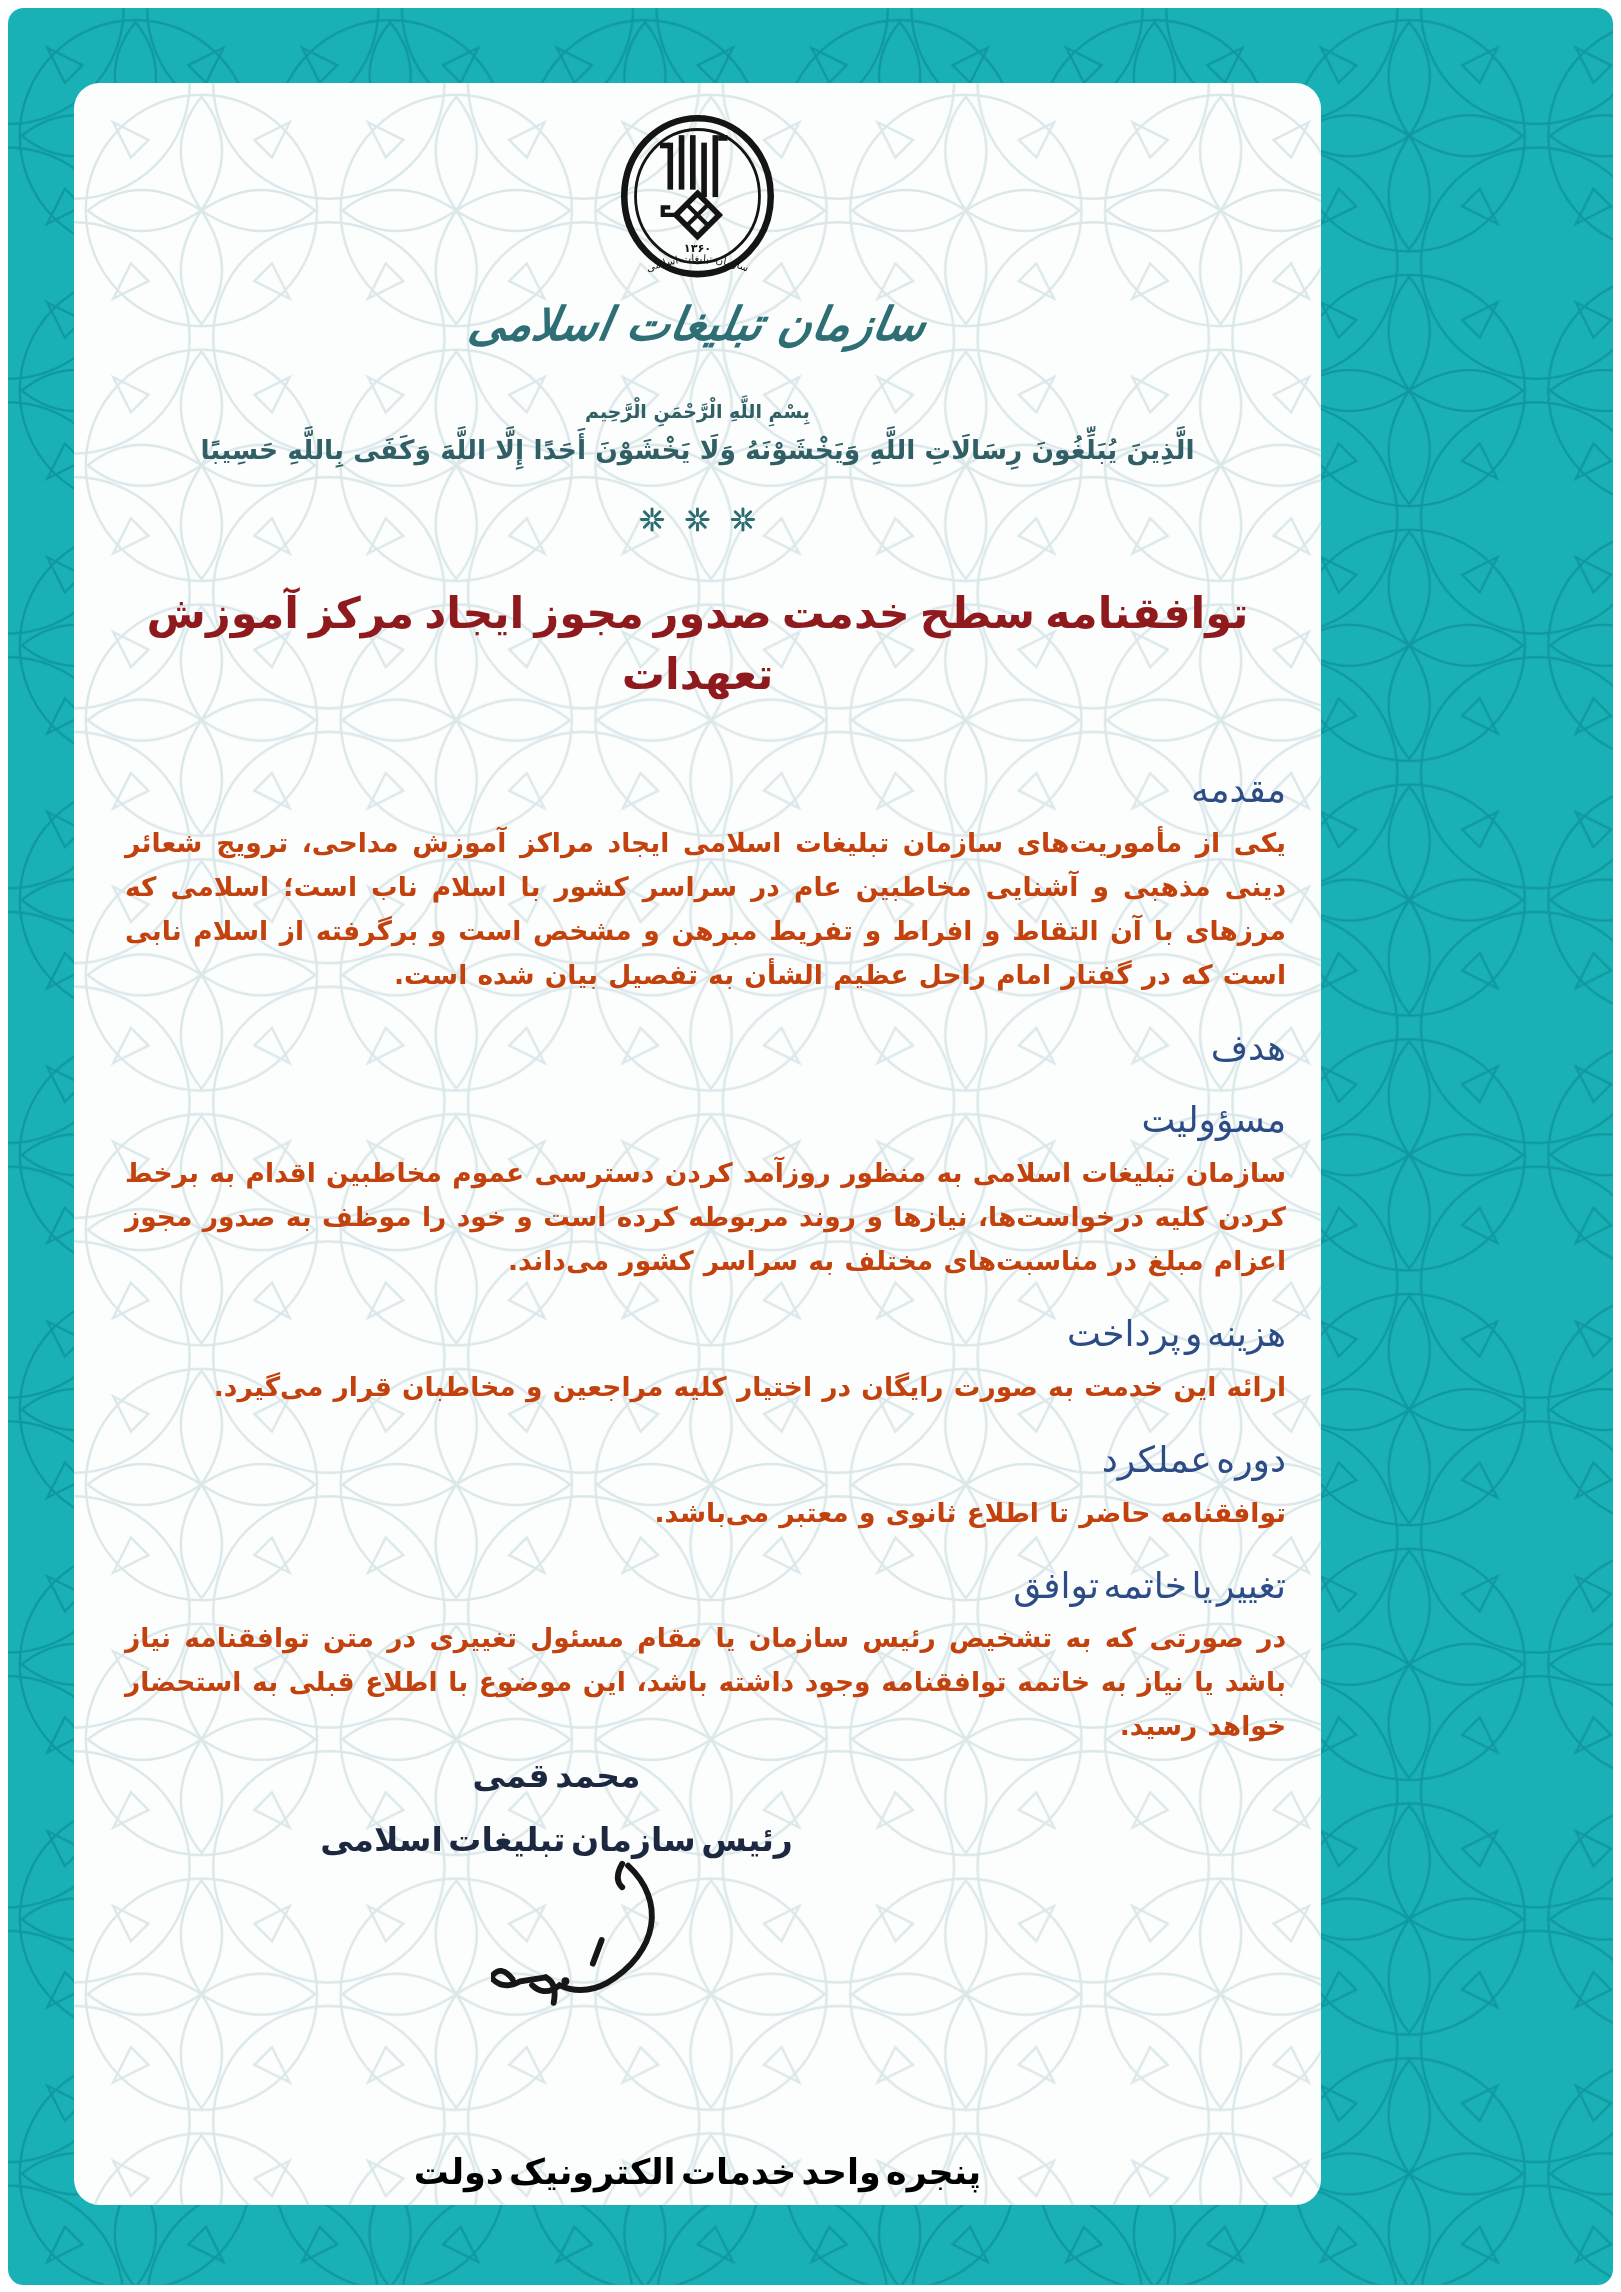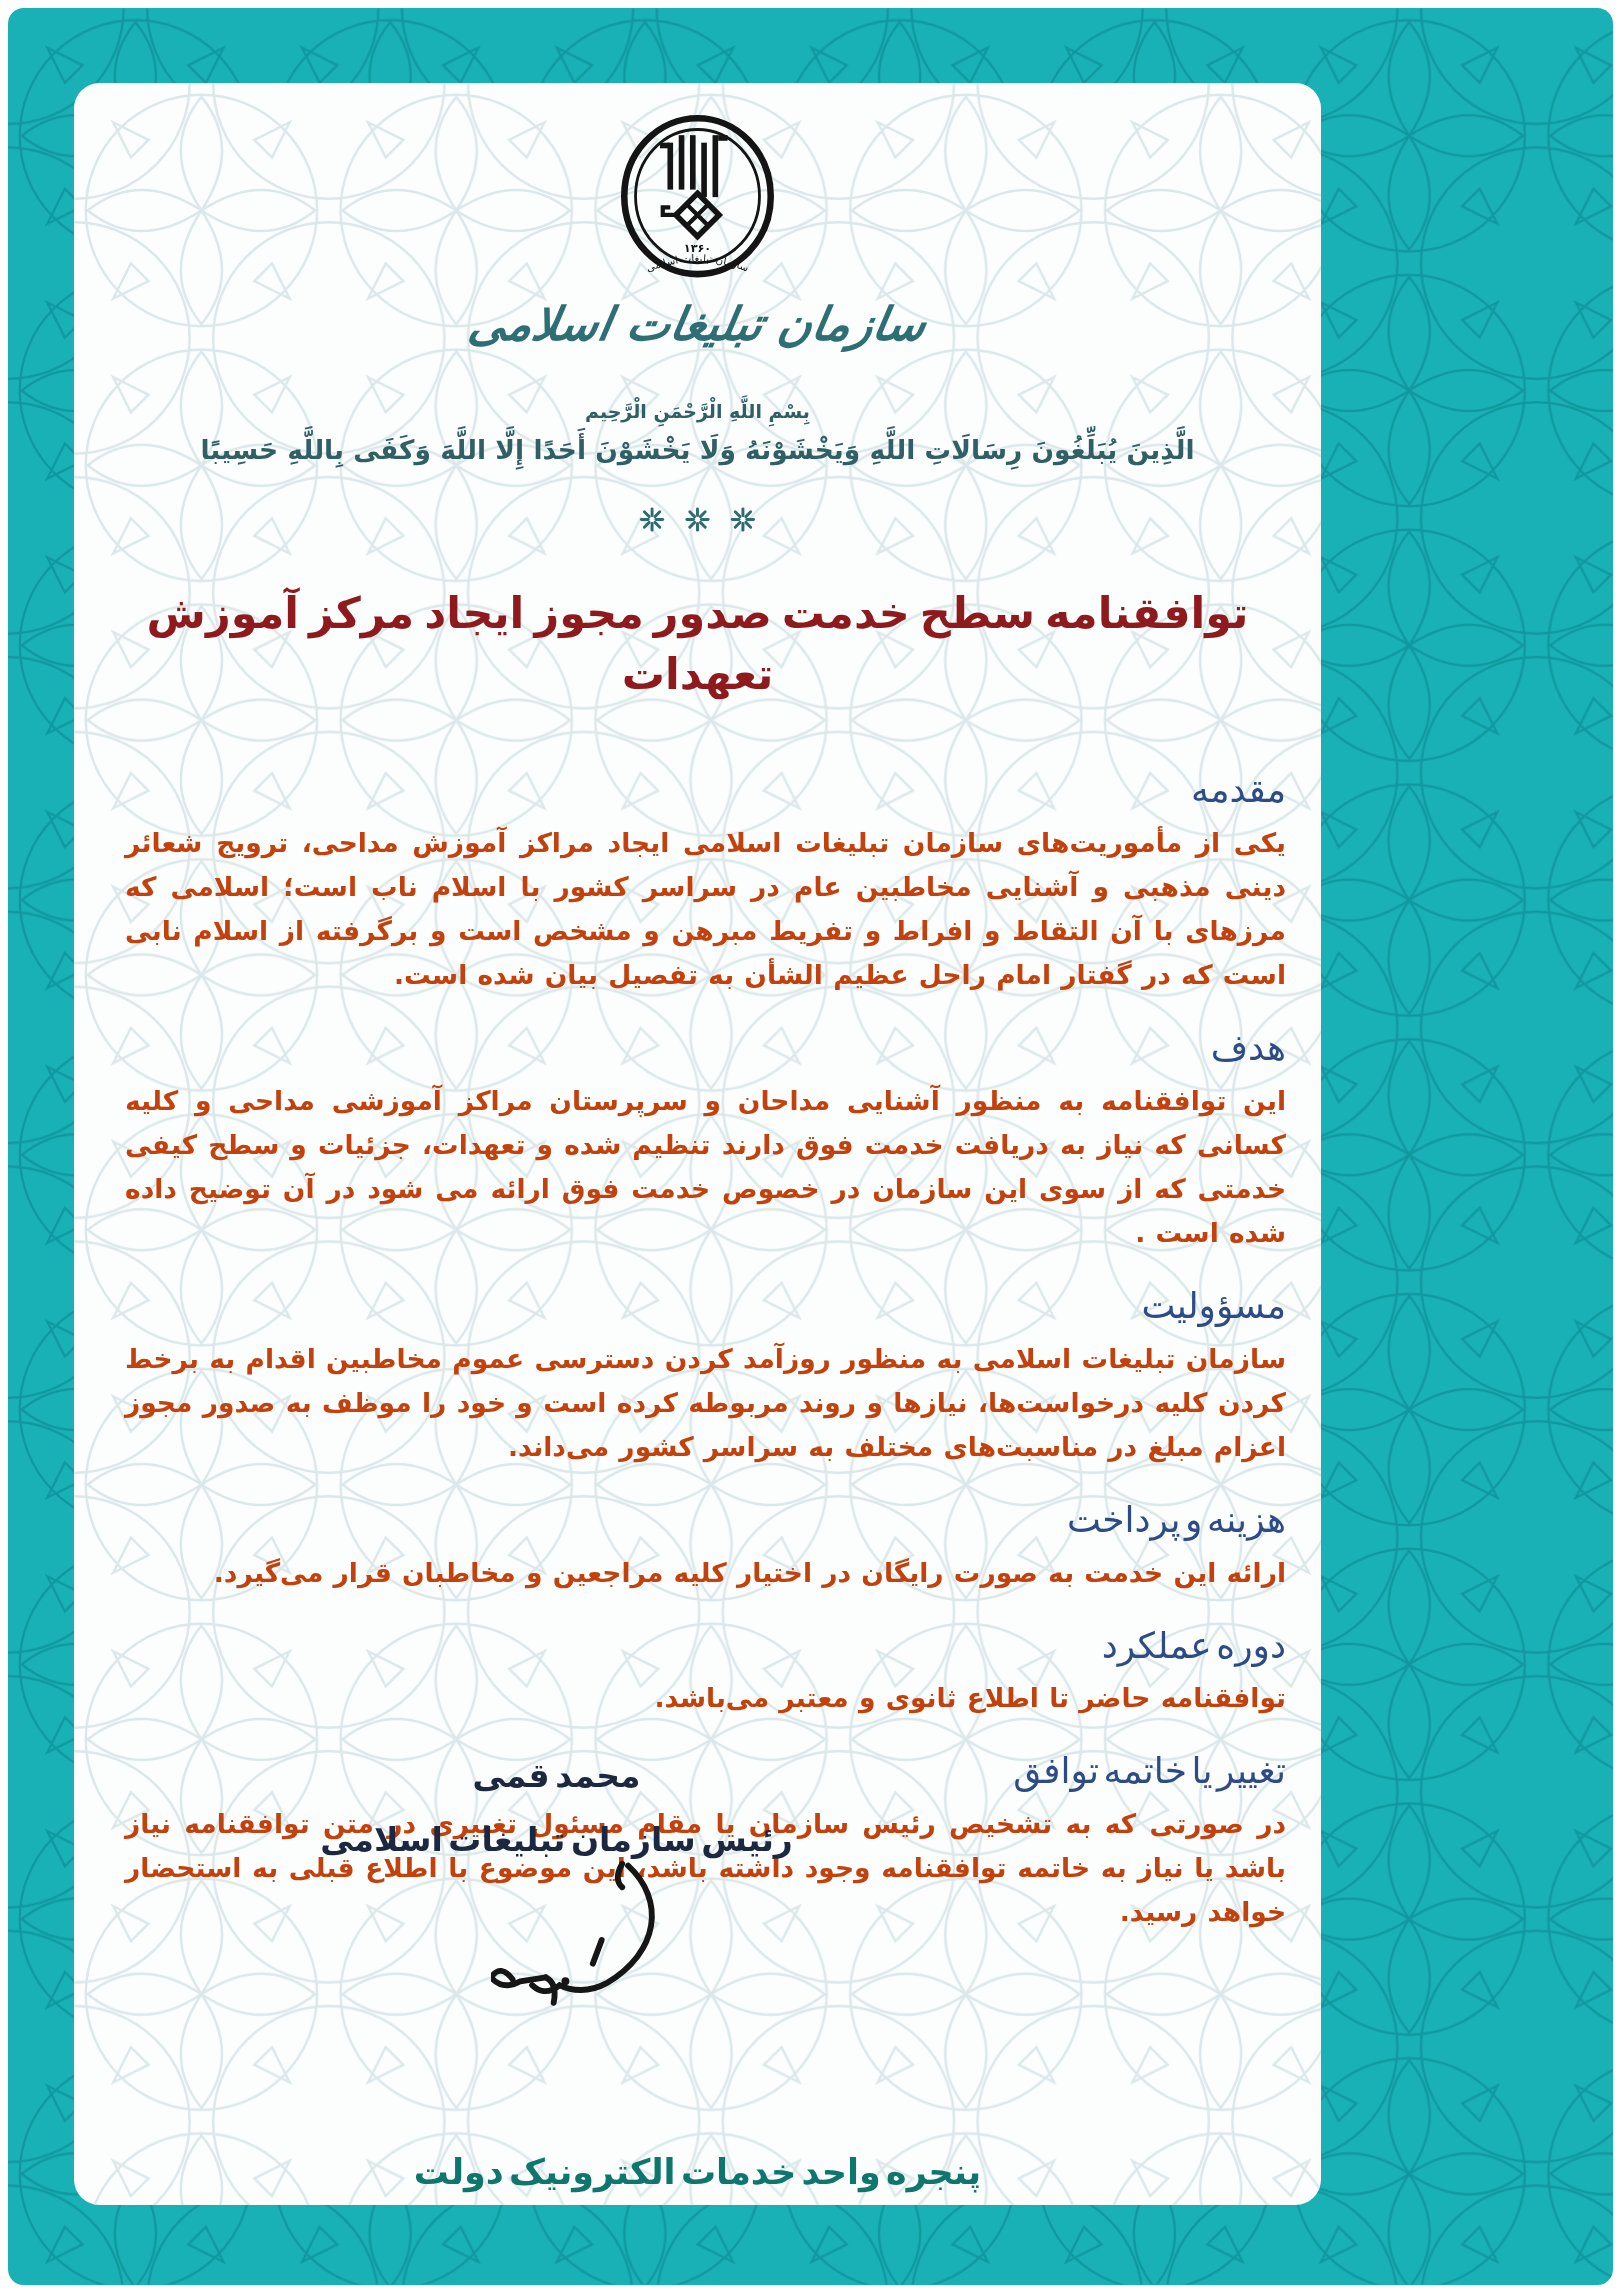--- a/index.html
+++ b/index.html
@@ -52,21 +52,21 @@
   }
   .sig{
     position:absolute;left:208px;top:1653px;width:549px;
     color:#1c2740;font-weight:bold;
   }
   .sig .sig-name{font-size:33px;line-height:39px;word-spacing:-5.9px;}
   .sig .sig-role{font-size:33px;line-height:39px;margin-top:25.5px;word-spacing:-5.9px;}
   .scribble{position:absolute;left:417px;top:1743px;}
   .footer-line{
     position:absolute;left:0;top:2047px;width:100%;text-align:center;
-    font-size:35px;line-height:45px;font-weight:bold;color:#0f766e;word-spacing:-6.9px;
+    font-size:35px;line-height:45px;font-weight:bold;color:#000000;word-spacing:-6.9px;
   }
 </style>
 </head>
 <body>
 
 <div class="page">
 
   <div class="frame">
     <svg class="frame-pattern" width="1605" height="2277" xmlns="http://www.w3.org/2000/svg" viewBox="0 0 1638 2323">
       <defs>
@@ -187,21 +187,20 @@
 
       <div class="doc-title">توافقنامه سطح خدمت صدور مجوز ایجاد مرکز آموزش تعهدات</div>
 
       <div class="sections">
         <section class="sec">
           <h2>مقدمه</h2>
           <p>یکی از مأموریت‌های سازمان تبلیغات اسلامی ایجاد مراکز آموزش مداحی، ترویج شعائر دینی مذهبی و آشنایی مخاطبین عام در سراسر کشور با اسلام ناب است؛ اسلامی که مرزهای با آن التقاط و افراط و تفریط مبرهن و مشخص است و برگرفته از اسلام نابی است که در گفتار امام راحل عظیم الشأن به تفصیل بیان شده است.</p>
         </section>
         <section class="sec">
           <h2>هدف</h2>
-          <p>این توافقنامه به منظور آشنایی مداحان و سرپرستان مراکز آموزشی مداحی و کلیه کسانی که نیاز به دریافت خدمت فوق دارند تنظیم شده و تعهدات، جزئیات و سطح کیفی خدمتی که از سوی این سازمان در خصوص خدمت فوق ارائه می شود در آن توضیح داده شده است .</p>
         </section>
         <section class="sec">
           <h2>مسؤولیت</h2>
           <p>سازمان تبلیغات اسلامی به منظور روزآمد کردن دسترسی عموم مخاطبین اقدام به برخط کردن کلیه درخواست‌ها، نیازها و روند مربوطه کرده است و خود را موظف به صدور مجوز اعزام مبلغ در مناسبت‌های مختلف به سراسر کشور می‌داند.</p>
         </section>
         <section class="sec">
           <h2>هزینه و پرداخت</h2>
           <p>ارائه این خدمت به صورت رایگان در اختیار کلیه مراجعین و مخاطبان قرار می‌گیرد.</p>
         </section>
         <section class="sec">

